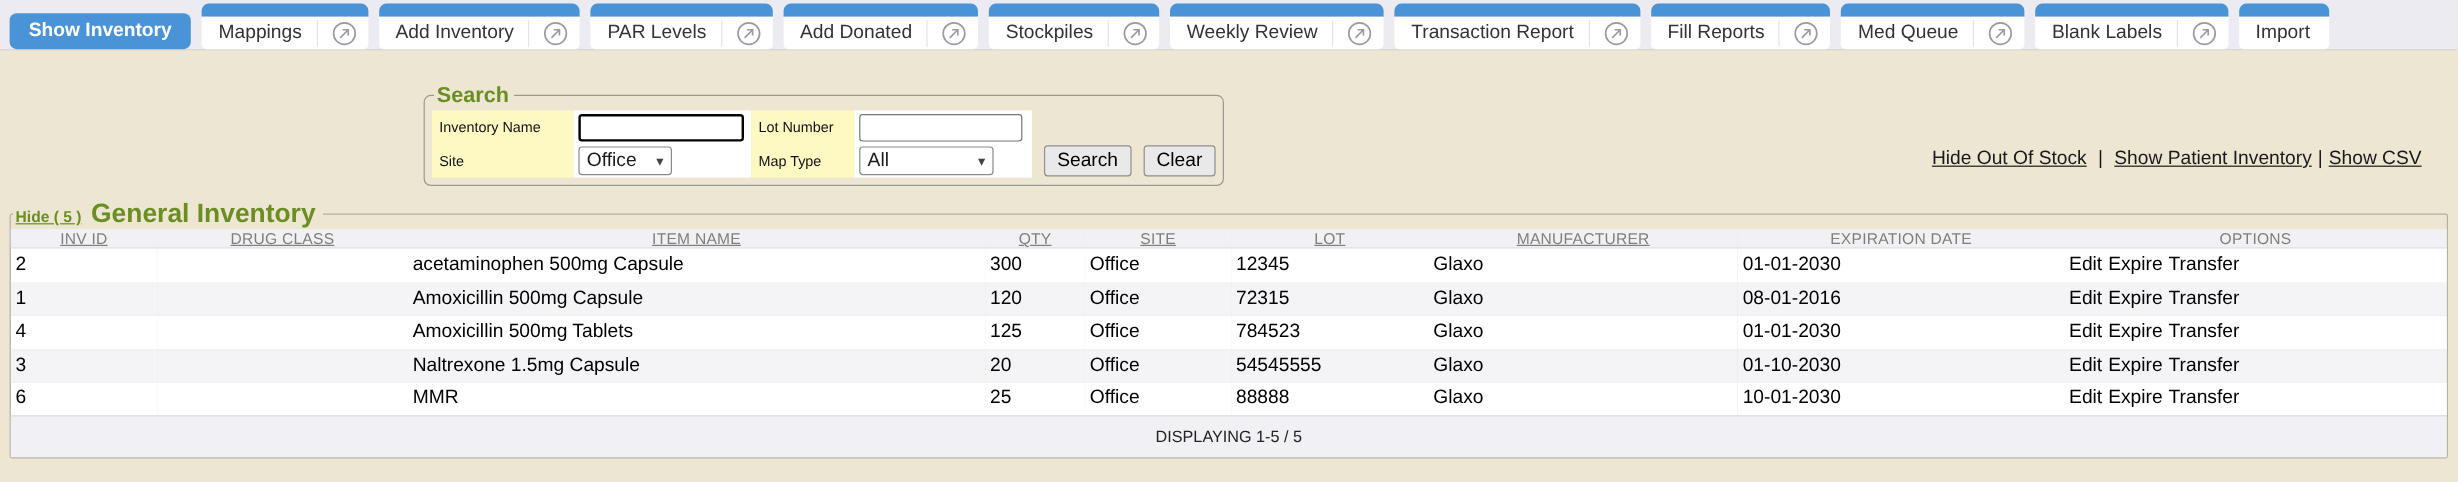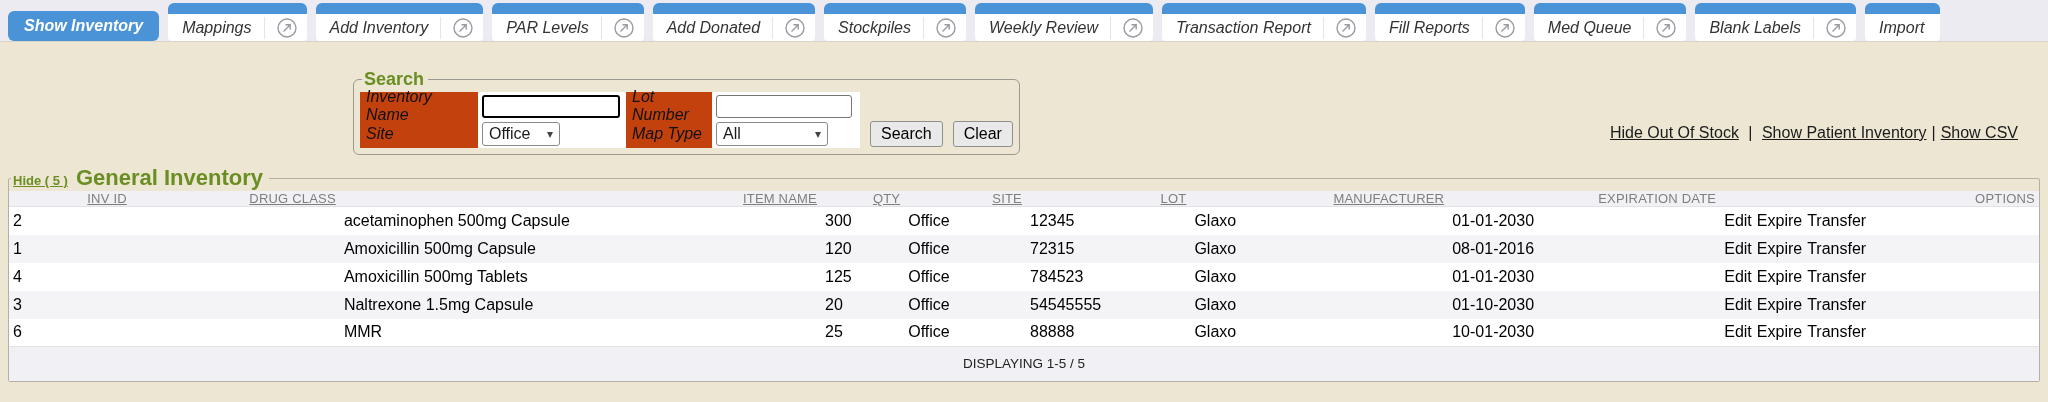--- a/index.html
+++ b/index.html
@@ -14,21 +14,20 @@
 
   
   .navbar {
     background: #ebebf1;
     height: 42px;
     display: flex;
     align-items: flex-start;
     padding: 3px 0 0 8px;
     border-bottom: 1px solid #d9d4c9;
     white-space: nowrap;
-    font-style: italic;
   }
   .tab { display: flex; flex-direction: column; margin-right: 9px; cursor: pointer; }
   .tab-strip {
     height: 11px;
     background: #4b93d7;
     border-radius: 6px 6px 0 0;
   }
   .tab-body {
     background: #ffffff;
     border-radius: 0 0 4px 4px;
@@ -75,21 +74,21 @@
     padding: 0 4px 0 2px;
     margin-left: 2px;
   }
   .search-grid {
     display: grid;
     grid-template-columns: 118px 148px 86px 148px 1fr;
     grid-auto-rows: 28px;
     align-items: stretch;
   }
   .cell { display: flex; align-items: center; }
-  .cell.label { background: #c2410c; padding-left: 6px; font-size: 16px; color: #111; font-style: italic; }
+  .cell.label { background: #fef9c3; padding-left: 6px; font-size: 12px; color: #111; }
   .cell.field { background: #ffffff; padding-left: 4px; }
   .cell.plain { background: transparent; }
   input.text {
     height: 23px; width: 136px;
     border: 1px solid #767676; border-radius: 3px;
     background: #fff; font-size: 15px; padding: 0 4px;
     font-family: "Liberation Sans", sans-serif;
   }
   input.text.focused { border: 2px solid #000; width: 138px; }
   .select {
@@ -132,21 +131,21 @@
     text-decoration: underline; cursor: pointer;
   }
   .inv-title { color: #6b8e23; font-weight: bold; font-size: 22px; }
 
   table.inv { width: 100%; border-collapse: collapse; table-layout: fixed; }
   table.inv thead th {
     background: #f1f0f4;
     color: #7e7e7e;
     font-size: 13px;
     font-weight: normal;
-    text-align: right;
+    text-align: center;
     height: 14px;
     padding: 0 4px;
     letter-spacing: 0.2px;
     border-bottom: 1px solid #e2e2e6;
   }
   table.inv thead th.sortable { text-decoration: underline; cursor: pointer; }
   table.inv tbody td {
     height: 28px; padding: 0 4px; font-size: 16px; color: #000;
     overflow: hidden; white-space: nowrap;
   }

